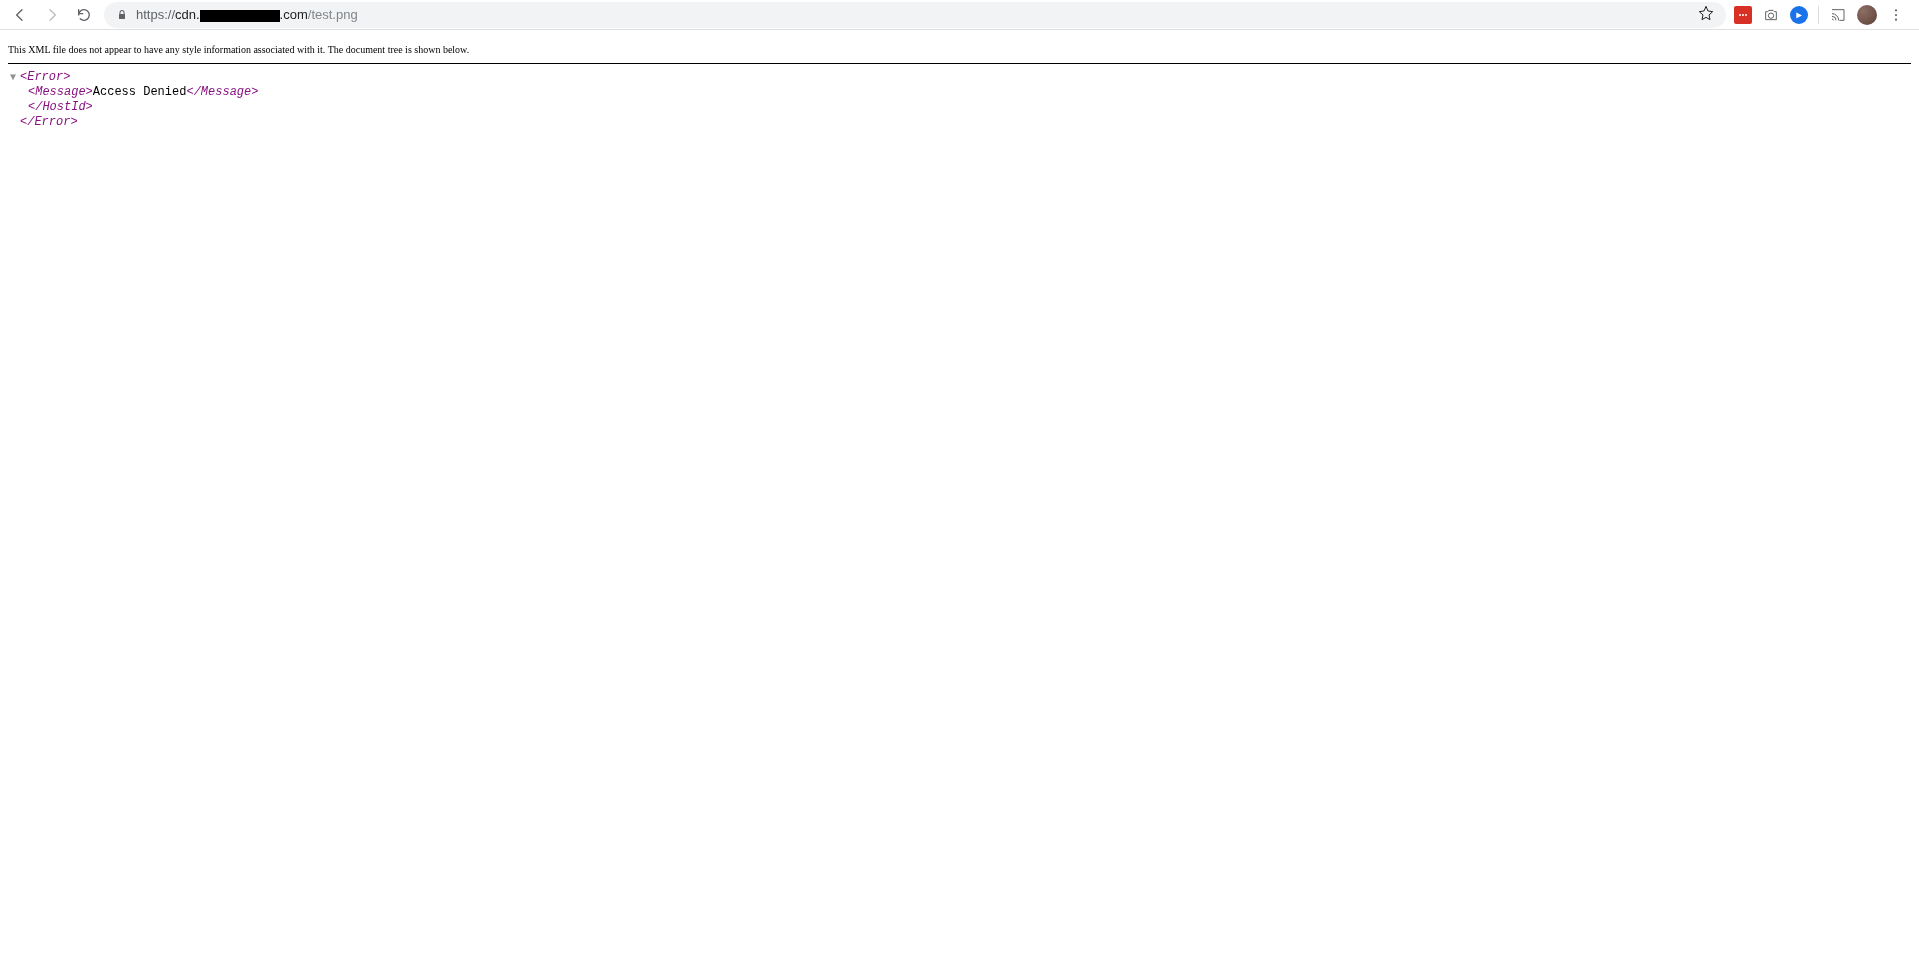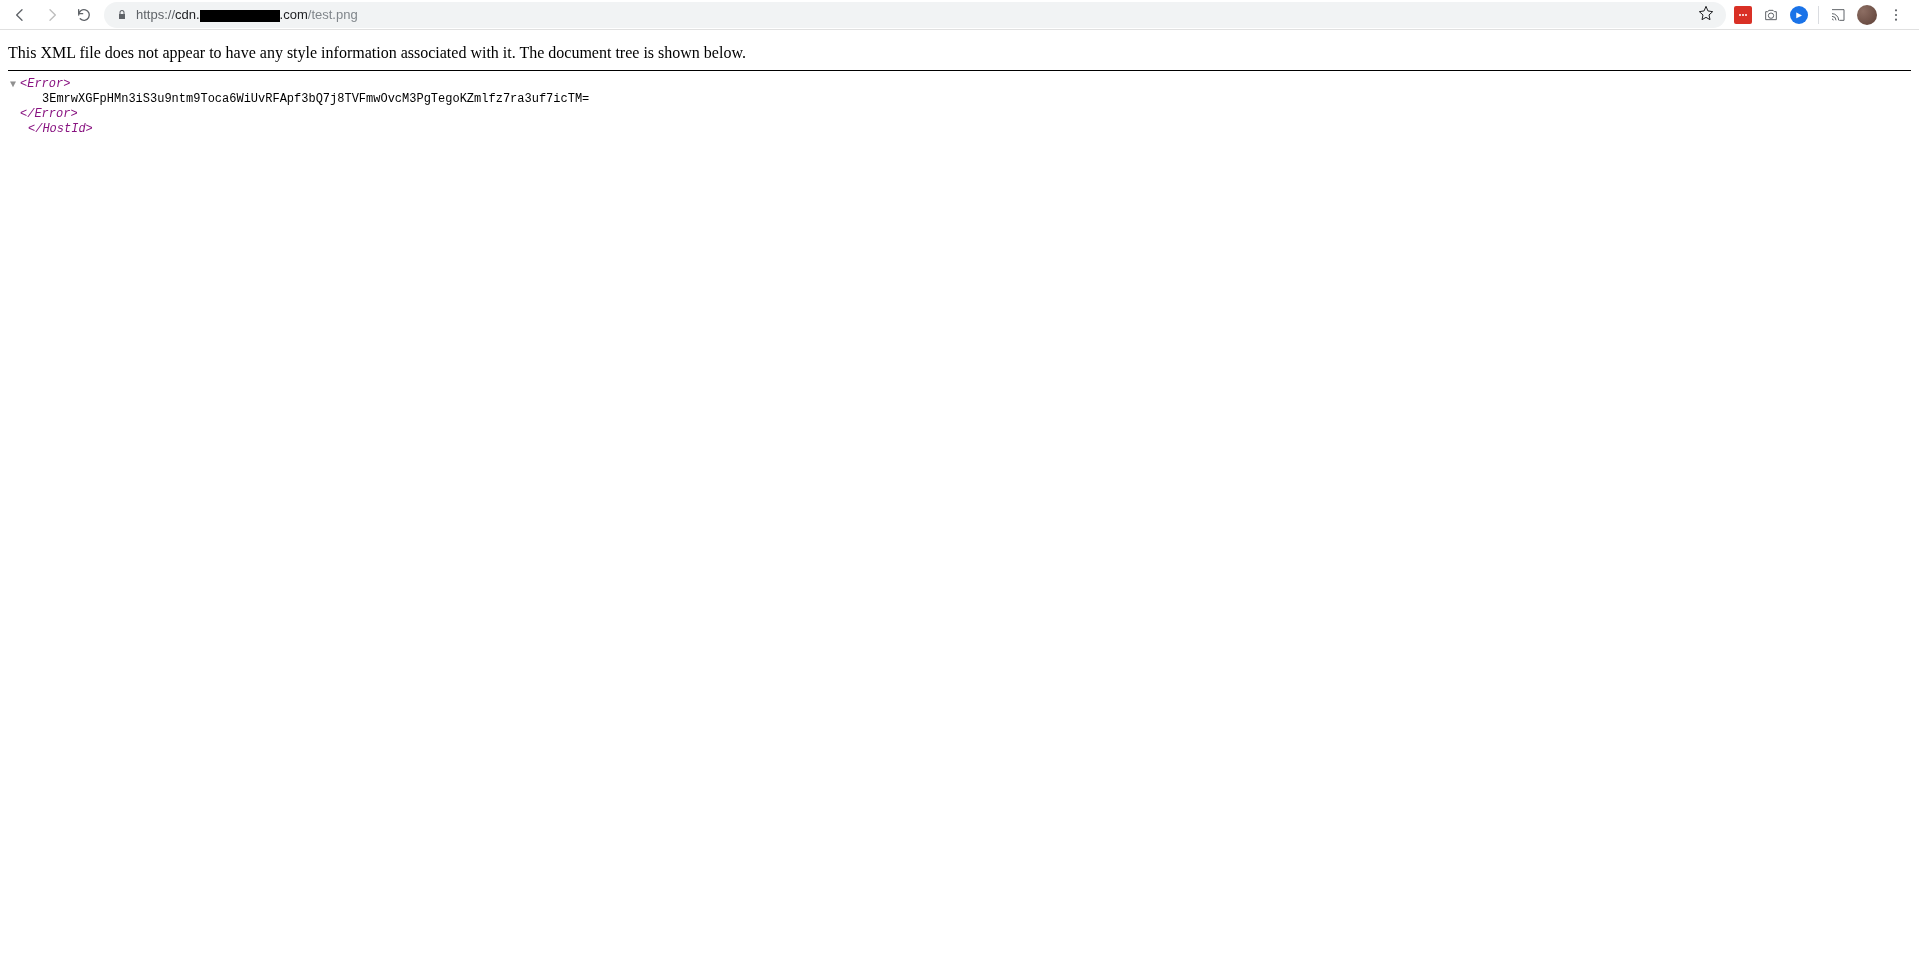--- a/index.html
+++ b/index.html
@@ -48,21 +48,21 @@
     .ext-red span { display:flex; gap:1px; }
     .ext-red .dot { width:2px; height:2px; background:#fff; border-radius:50%; }
     .ext-blue { width: 18px; height: 18px; background: #1a73e8; border-radius: 50%; display:flex; align-items:center; justify-content:center; color:#fff; font-size:10px; font-weight:bold; }
     .divider { width: 1px; height: 18px; background: #dadce0; }
     .avatar { width: 20px; height: 20px; border-radius: 50%; background: radial-gradient(circle at 30% 30%, #8d6e63, #5d4037); }
 
     
     .content { padding: 8px; }
     .info-msg {
       font-family: "Times New Roman", serif;
-      font-size: 16px;
+      font-size: 10px;
       color: #000;
       padding: 6px 0 8px 0;
     }
     hr.sep { border: none; border-top: 1px solid #000; margin: 0 0 6px 0; }
 
     
     .xml-tree {
       font-family: Consolas, "Courier New", monospace;
       font-size: 12px;
       line-height: 15px;
@@ -145,20 +145,20 @@
 </div>
 
 <div class="content">
   <div class="info-msg">This XML file does not appear to have any style information associated with it. The document tree is shown below.</div>
   <hr class="sep">
 
   <div class="xml-tree">
     <div class="line"><span class="toggle">▼</span><span class="tag">&lt;Error&gt;</span></div>
 
 
+    <div class="line ind1"><span class="tag">&lt;Message&gt;</span><span class="txt">Access Denied</span><span class="tag">&lt;/Message&gt;</span></div>
 
 
-    <div class="line ind2"><span class="txt">3EmrwXGFpHMn3iS3u9ntm9Toca6WiUvRFApf3bQ7j8TVFmwOvcM3PgTegoKZmlfz7ra3uf7icTM=</span></div>
+    <div class="line ind1"><span class="tag">&lt;/HostId&gt;</span></div>
+
     <div class="line"><span style="display:inline-block;width:10px"></span><span class="tag">&lt;/Error&gt;</span></div>
-
-    <div class="line ind1"><span class="tag">&lt;/HostId&gt;</span></div>
   </div>
 </div>
 
 </body></html>

